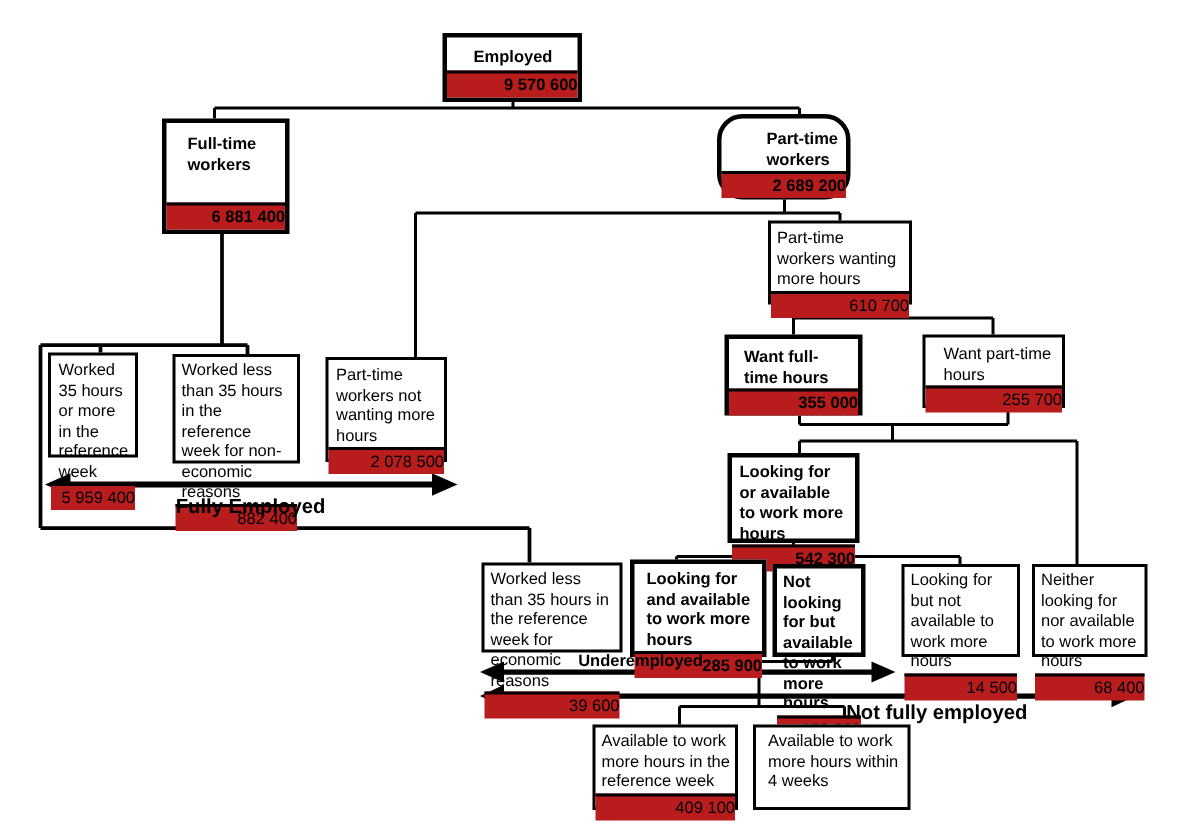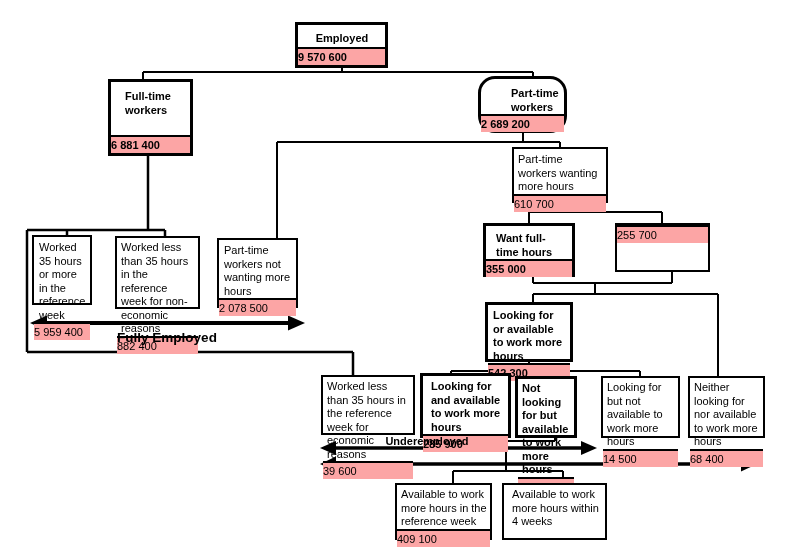--- a/index.html
+++ b/index.html
@@ -14,22 +14,22 @@
   }
   .box.thick{border-width:3px;font-weight:bold;}
   .box-label{
     flex:1 1 auto;font-size:11px;line-height:13.5px;padding:4px 4px 0 5px;
     overflow:visible;white-space:normal;
   }
   .box-label.center{text-align:center;padding-top:7px;}
   .box-label.pad14{padding-left:14px;padding-top:8px;}
   .box-label.pad30{padding-left:30px;padding-top:8px;}
   .box-value{
-    flex:0 0 auto;border-top:2px solid #000;text-align:left;
-    font-size:11px;line-height:13px;padding:2px 0 1px 0;background:#fca5a5;
+    flex:0 0 auto;border-top:2px solid #000;text-align:right;
+    font-size:11px;line-height:13px;padding:2px 0 1px 0;background:#b91c1c;
   }
   .span-label{position:absolute;font-weight:bold;text-align:center;z-index:3;}
   .span-label.big{font-size:13.5px;}
   .span-label.small{font-size:11px;}
 </style>
 </head>
 <body>
 
 <div id="canvas">
 
@@ -102,20 +102,21 @@
     <div class="box-label">Part-time workers not wanting more hours</div>
     <div class="box-value">2 078 500</div>
   </div>
 
   <div class="box thick" style="left:483px;top:223px;width:92px;height:54px;">
     <div class="box-label" style="padding-left:10px;padding-top:6px;">Want full-time hours</div>
     <div class="box-value">355 000</div>
   </div>
 
   <div class="box" style="left:615px;top:223px;width:95px;height:49px;">
+    <div class="box-label" style="padding-left:12px;padding-top:5px;">Want part-time hours</div>
     <div class="box-value">255 700</div>
   </div>
 
   <div class="box thick" style="left:485px;top:302px;width:88px;height:60px;">
     <div class="box-label">Looking for or available to work  more hours</div>
     <div class="box-value">542 300</div>
   </div>
 
   <div class="box" style="left:321px;top:375px;width:94px;height:60px;">
     <div class="box-label" style="padding:3px 2px 0 4px;">Worked less than 35 hours in the reference week for economic reasons</div>
@@ -147,14 +148,15 @@
     <div class="box-value">409 100</div>
   </div>
 
   <div class="box" style="left:502px;top:483px;width:105px;height:57px;gap:36px;">
     <div class="box-label" style="padding:3px 2px 0 8px;">Available to work more hours within 4 weeks</div>
     <div class="box-value">118 600</div>
   </div>
 
   <div class="span-label big" style="left:87px;top:330px;width:160px;">Fully Employed</div>
   <div class="span-label small" style="left:357px;top:435px;width:140px;">Underemployed</div>
+  <div class="span-label big" style="left:542px;top:467px;width:165px;">Not fully employed</div>
 
 </div>
 
 </body></html>

